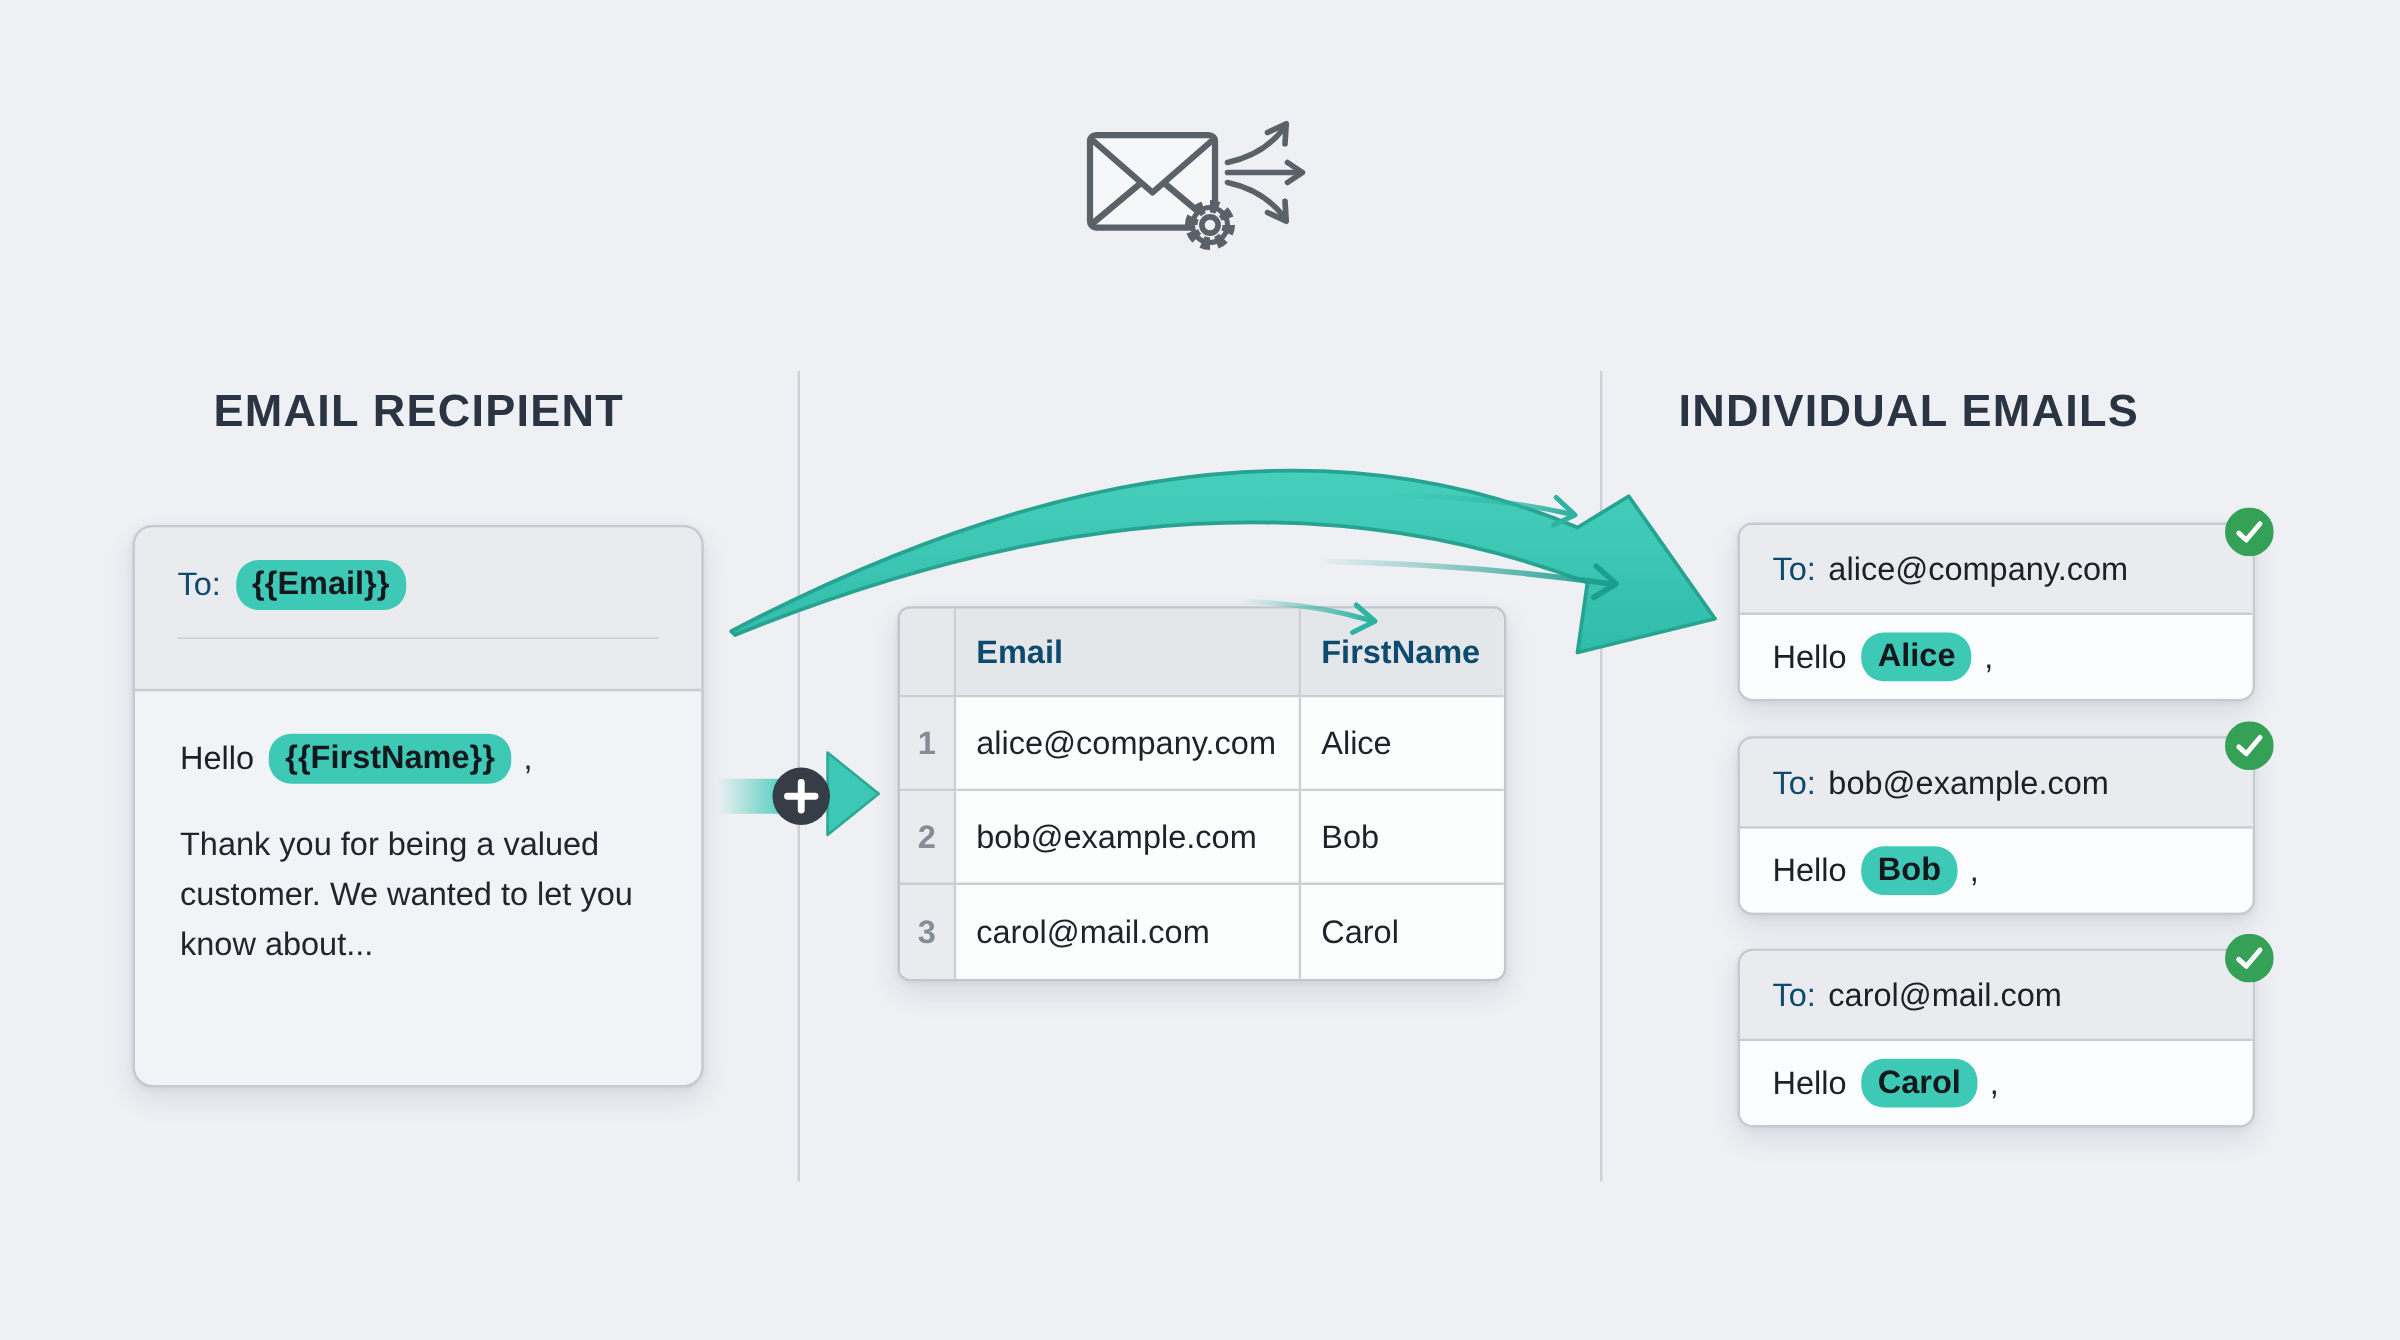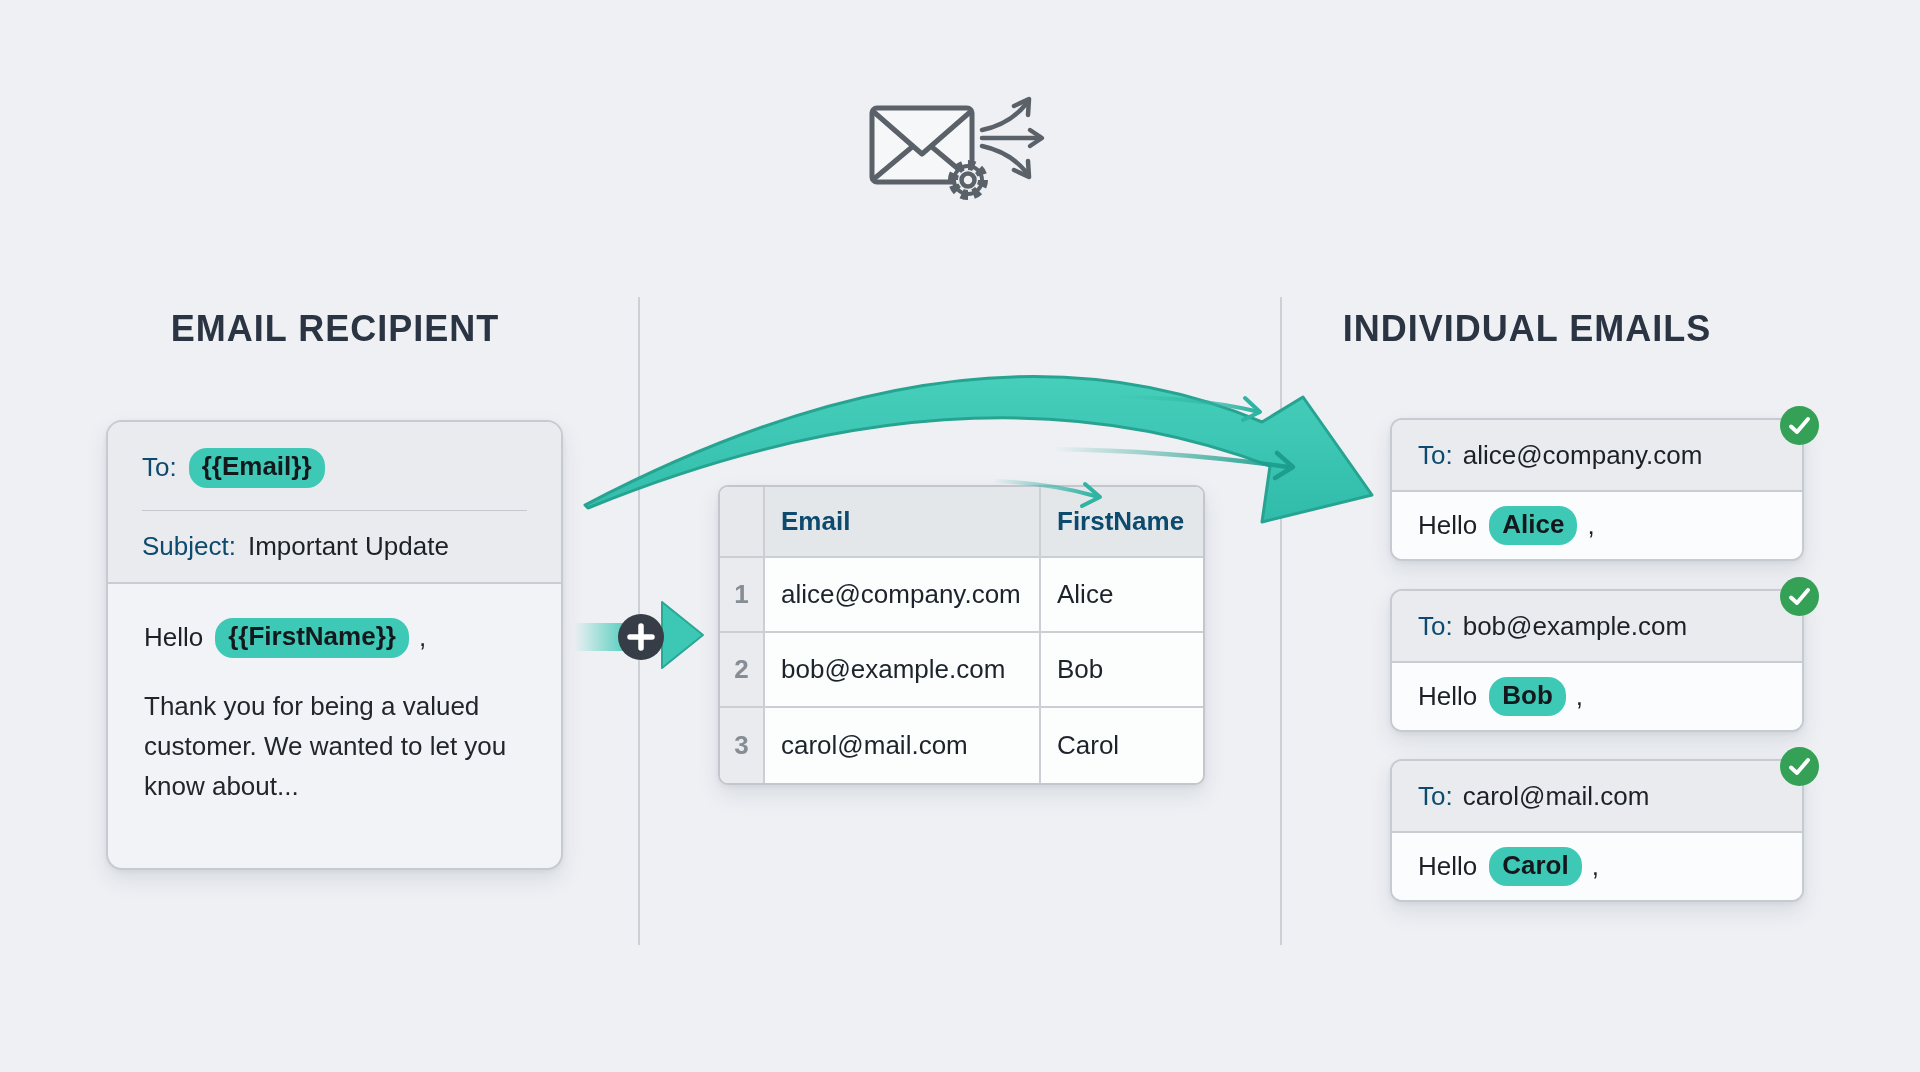--- a/index.html
+++ b/index.html
@@ -121,24 +121,20 @@
   <div class="v-divider d1"></div>
   <div class="v-divider d2"></div>
 
   <div class="template-card">
     <div class="tpl-head">
       <div class="tpl-row">
         <span class="field-label">To:</span>
         <span class="chip">{{Email}}</span>
       </div>
       <div class="tpl-divider"></div>
-      <div class="tpl-row">
-        <span class="field-label">Subject:</span>
-        <span>Important Update</span>
-      </div>
     </div>
     <div class="tpl-body">
       <div class="greeting-row">
         <span>Hello</span>
         <span class="chip">{{FirstName}}</span>
         <span class="comma">,</span>
       </div>
       <div class="tpl-paragraph">Thank you for being a valued customer. We wanted to let you know about...</div>
     </div>
   </div>

